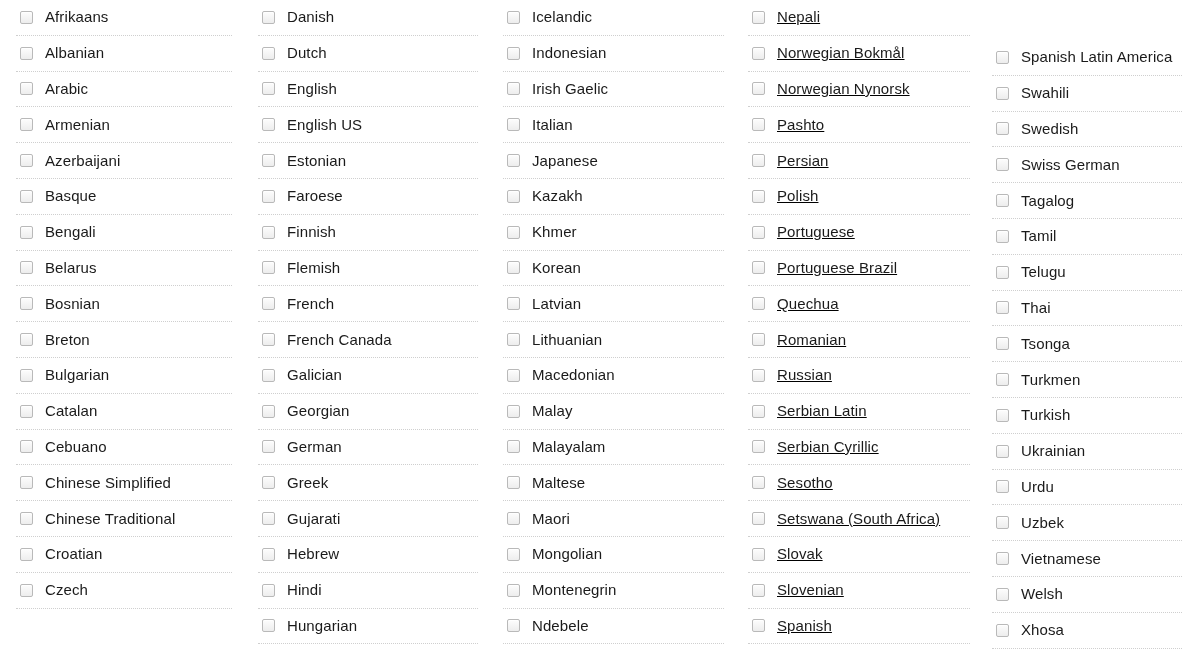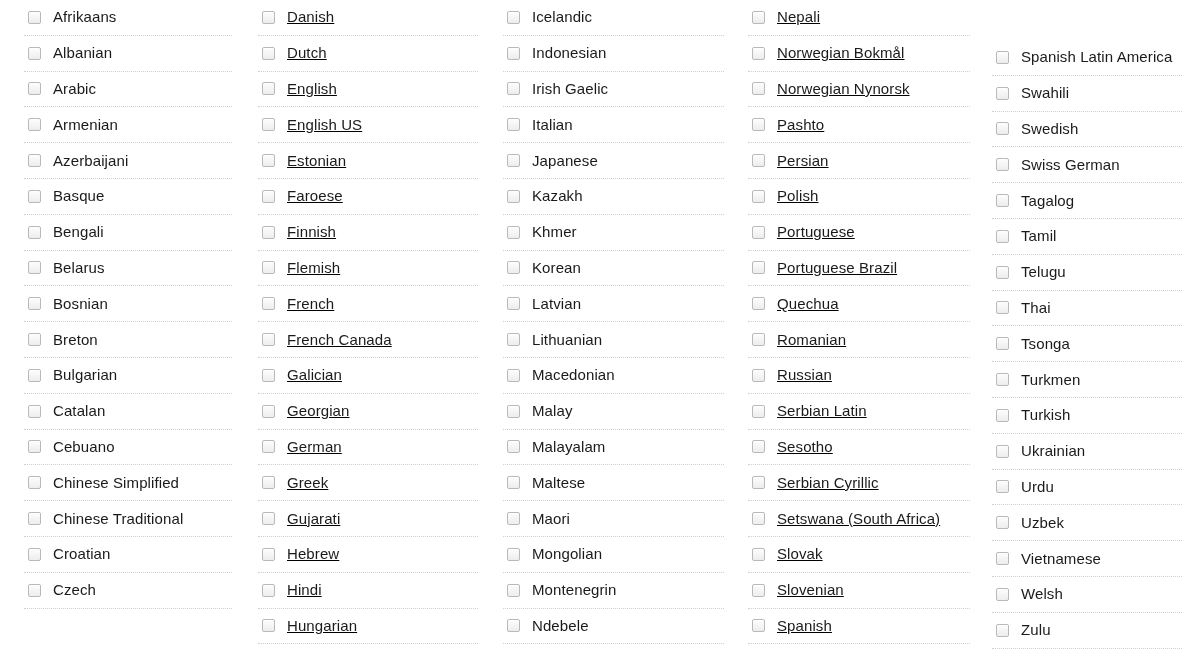--- a/index.html
+++ b/index.html
@@ -20,26 +20,26 @@
     width: 1200px;
     height: 656px;
     box-sizing: border-box;
     padding: 0;
   }
 
   .lang-column {
     flex: 0 0 246px;
     width: 246px;
     box-sizing: border-box;
-    padding-left: 24px;
+    padding-left: 16px;
     padding-right: 14px;
   }
 
   
-  .lang-column.col-2 { padding-left: 12px; text-decoration: underline; }
+  .lang-column.col-2 { padding-left: 12px; }
   .lang-column.col-3 { padding-left: 11px; }
   .lang-column.col-4 { padding-left: 10px; text-decoration: underline; }
   .lang-column.col-5 { flex: 0 0 198px; width: 198px; padding-left: 8px; padding-right: 0; margin-top: 40px; }
 
   .lang-row {
     display: flex;
     align-items: center;
     height: 35.8px;
     box-sizing: border-box;
     border-bottom: 1px dotted #cfcfcf;
@@ -332,25 +332,25 @@
       <div class="lang-row">
         <span class="checkbox" role="checkbox" aria-checked="false"></span>
         <span class="lang-label">Russian</span>
       </div>
       <div class="lang-row">
         <span class="checkbox" role="checkbox" aria-checked="false"></span>
         <span class="lang-label">Serbian Latin</span>
       </div>
       <div class="lang-row">
         <span class="checkbox" role="checkbox" aria-checked="false"></span>
+        <span class="lang-label">Serbian Cyrillic</span>
+      </div>
+      <div class="lang-row">
+        <span class="checkbox" role="checkbox" aria-checked="false"></span>
         <span class="lang-label">Sesotho</span>
-      </div>
-      <div class="lang-row">
-        <span class="checkbox" role="checkbox" aria-checked="false"></span>
-        <span class="lang-label">Serbian Cyrillic</span>
       </div>
       <div class="lang-row">
         <span class="checkbox" role="checkbox" aria-checked="false"></span>
         <span class="lang-label">Setswana (South Africa)</span>
       </div>
       <div class="lang-row">
         <span class="checkbox" role="checkbox" aria-checked="false"></span>
         <span class="lang-label">Slovak</span>
       </div>
       <div class="lang-row">
@@ -422,16 +422,20 @@
       <div class="lang-row">
         <span class="checkbox" role="checkbox" aria-checked="false"></span>
         <span class="lang-label">Vietnamese</span>
       </div>
       <div class="lang-row">
         <span class="checkbox" role="checkbox" aria-checked="false"></span>
         <span class="lang-label">Welsh</span>
       </div>
       <div class="lang-row">
         <span class="checkbox" role="checkbox" aria-checked="false"></span>
+        <span class="lang-label">Xhosa</span>
+      </div>
+      <div class="lang-row">
+        <span class="checkbox" role="checkbox" aria-checked="false"></span>
         <span class="lang-label">Zulu</span>
       </div>
     </div>
   </div>
 
 </body></html>

